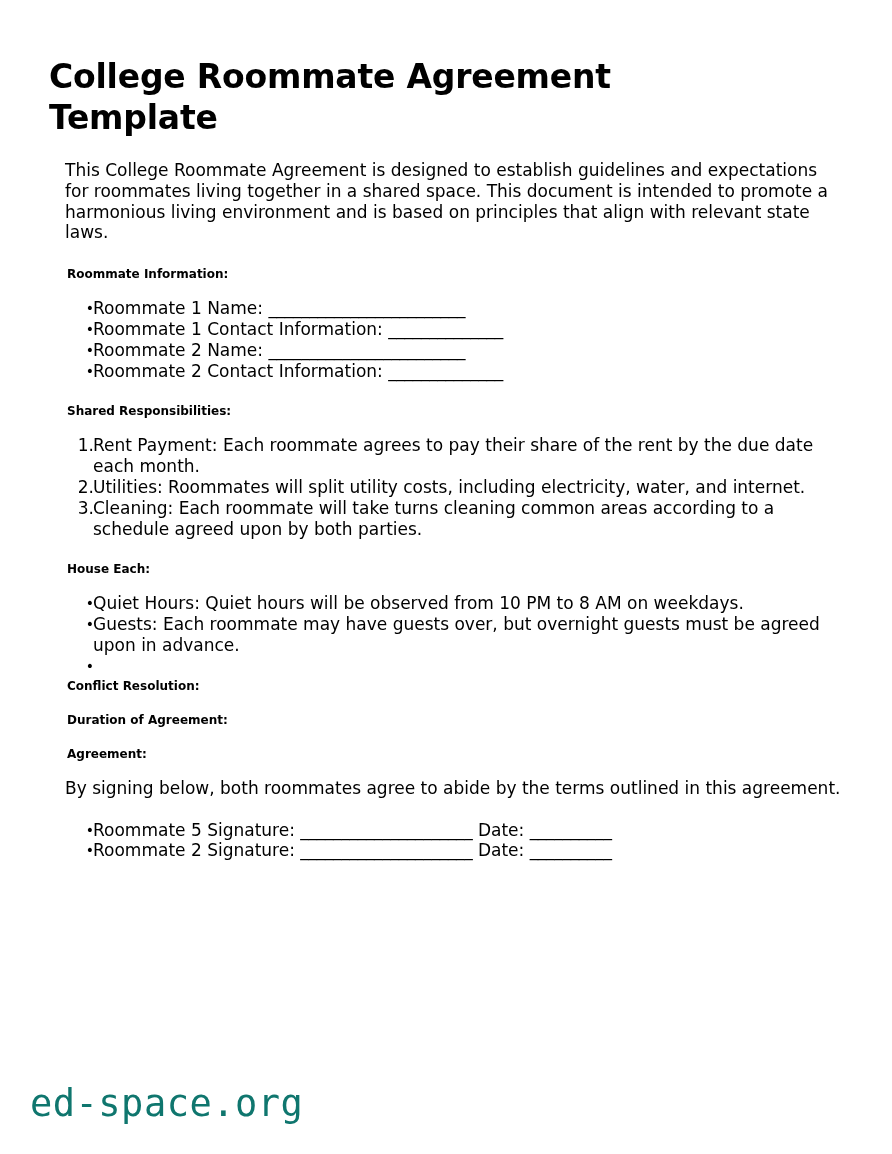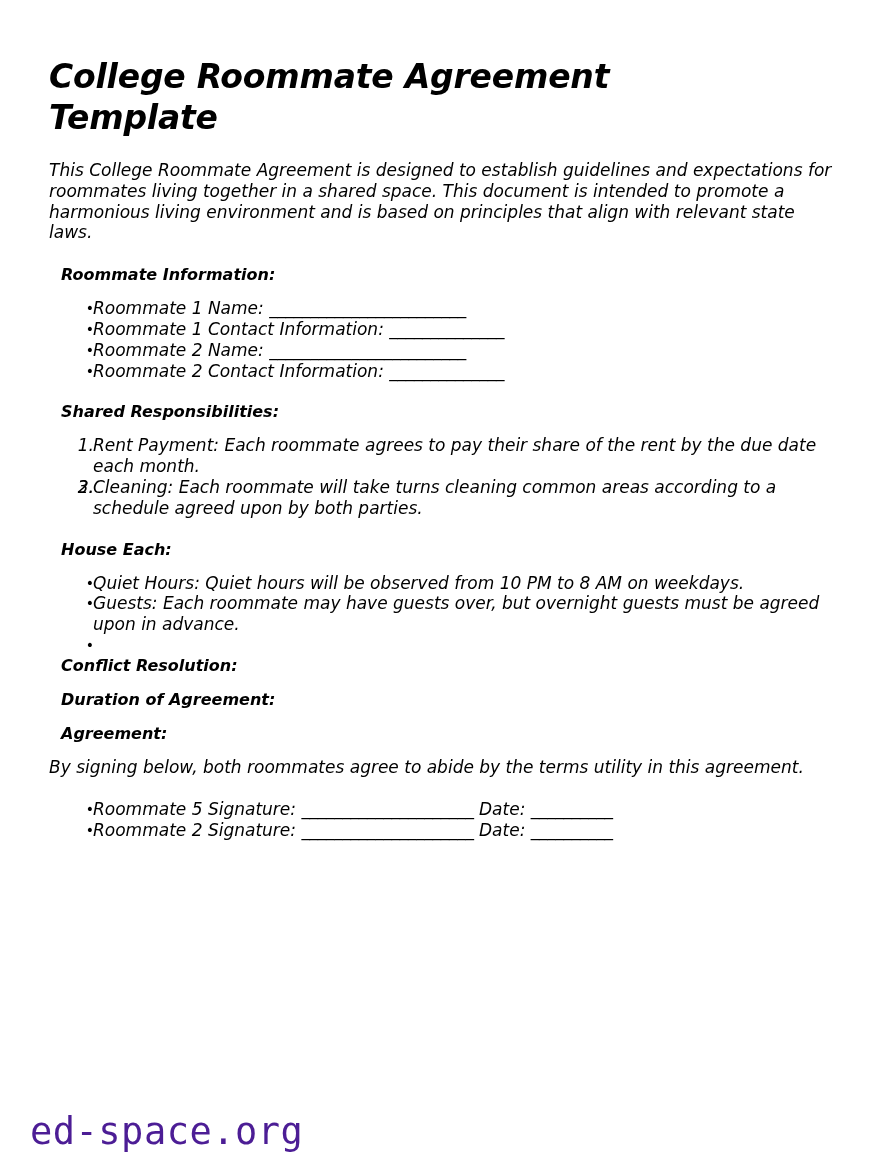--- a/index.html
+++ b/index.html
@@ -16,41 +16,40 @@
     position: relative;
   }
   .page {
     position: absolute;
     top: 0;
     left: 0;
     width: 892px;
     height: 1154px;
     box-sizing: border-box;
     padding: 56px 51px 0 49px;
-    font-style: italic;
   }
   .doc-title {
     font-size: 33px;
     font-weight: bold;
     line-height: 41px;
     letter-spacing: -0.2px;
     margin: 0 0 22px 0;
     max-width: 640px;
   }
   .body-par {
     font-size: 17px;
     line-height: 20.8px;
-    margin: 0 0 21px 0;
+    margin: 0 0 21px 16px;
     max-width: 793px;
   }
   .section-heading {
-    font-size: 16px;
+    font-size: 12px;
     font-weight: bold;
     line-height: 21px;
-    margin: 0 0 13px 12px;
+    margin: 0 0 13px 18px;
   }
   .list {
     margin: 0 0 20px 0;
     padding: 0;
     list-style: none;
   }
   .list li {
     font-size: 17px;
     line-height: 20.8px;
     position: relative;
@@ -82,24 +81,23 @@
   .sig-date {
     display: inline;
   }
   .footer-mark {
     position: absolute;
     left: 30px;
     top: 1084px;
     font-family: "DejaVu Sans Mono", "Liberation Mono", monospace;
     font-size: 37px;
     line-height: 40px;
-    color: #4c1d95;
+    color: #0f766e;
     letter-spacing: 0.5px;
     white-space: nowrap;
-    margin-top: 28px;
   }
 </style>
 </head>
 <body>
 
 <div class="page">
 
   <h1 class="doc-title">College Roommate Agreement Template</h1>
 
   <p class="body-par">This College Roommate Agreement is designed to establish guidelines and expectations for roommates living together in a shared space. This document is intended to promote a harmonious living environment and is based on principles that align with relevant state laws.</p>
@@ -119,21 +117,21 @@
       <span class="marker">•</span><span>Roommate 2 Contact Information: </span><span class="blank">______________</span>
     </li>
   </ul>
 
   <h2 class="section-heading">Shared Responsibilities:</h2>
   <ol class="list numbered">
     <li>
       <span class="marker">1.</span><span>Rent Payment: Each roommate agrees to pay their share of the rent by the due date each month.</span>
     </li>
     <li>
-      <span class="marker">2.</span>
+      <span class="marker">2.</span><span>Utilities: Roommates will split utility costs, including electricity, water, and internet.</span>
     </li>
     <li>
       <span class="marker">3.</span><span>Cleaning: Each roommate will take turns cleaning common areas according to a schedule agreed upon by both parties.</span>
     </li>
   </ol>
 
   <h2 class="section-heading">House Each:</h2>
   <ul class="list bulleted">
     <li>
       <span class="marker">•</span><span>Quiet Hours: Quiet hours will be observed from 10 PM to 8 AM on weekdays.</span>
@@ -144,21 +142,21 @@
     <li>
       <span class="marker">•</span>
     </li>
   </ul>
 
   <h2 class="section-heading">Conflict Resolution:</h2>
 
   <h2 class="section-heading">Duration of Agreement:</h2>
 
   <h2 class="section-heading">Agreement:</h2>
-  <p class="body-par">By signing below, both roommates agree to abide by the terms utility in this agreement.</p>
+  <p class="body-par">By signing below, both roommates agree to abide by the terms outlined in this agreement.</p>
   <ul class="list bulleted">
     <li>
       <span class="marker">•</span><span>Roommate 5 Signature: </span><span class="blank">_____________________</span><span class="sig-date"> Date: </span><span class="blank">__________</span>
     </li>
     <li>
       <span class="marker">•</span><span>Roommate 2 Signature: </span><span class="blank">_____________________</span><span class="sig-date"> Date: </span><span class="blank">__________</span>
     </li>
   </ul>
 
 </div>

